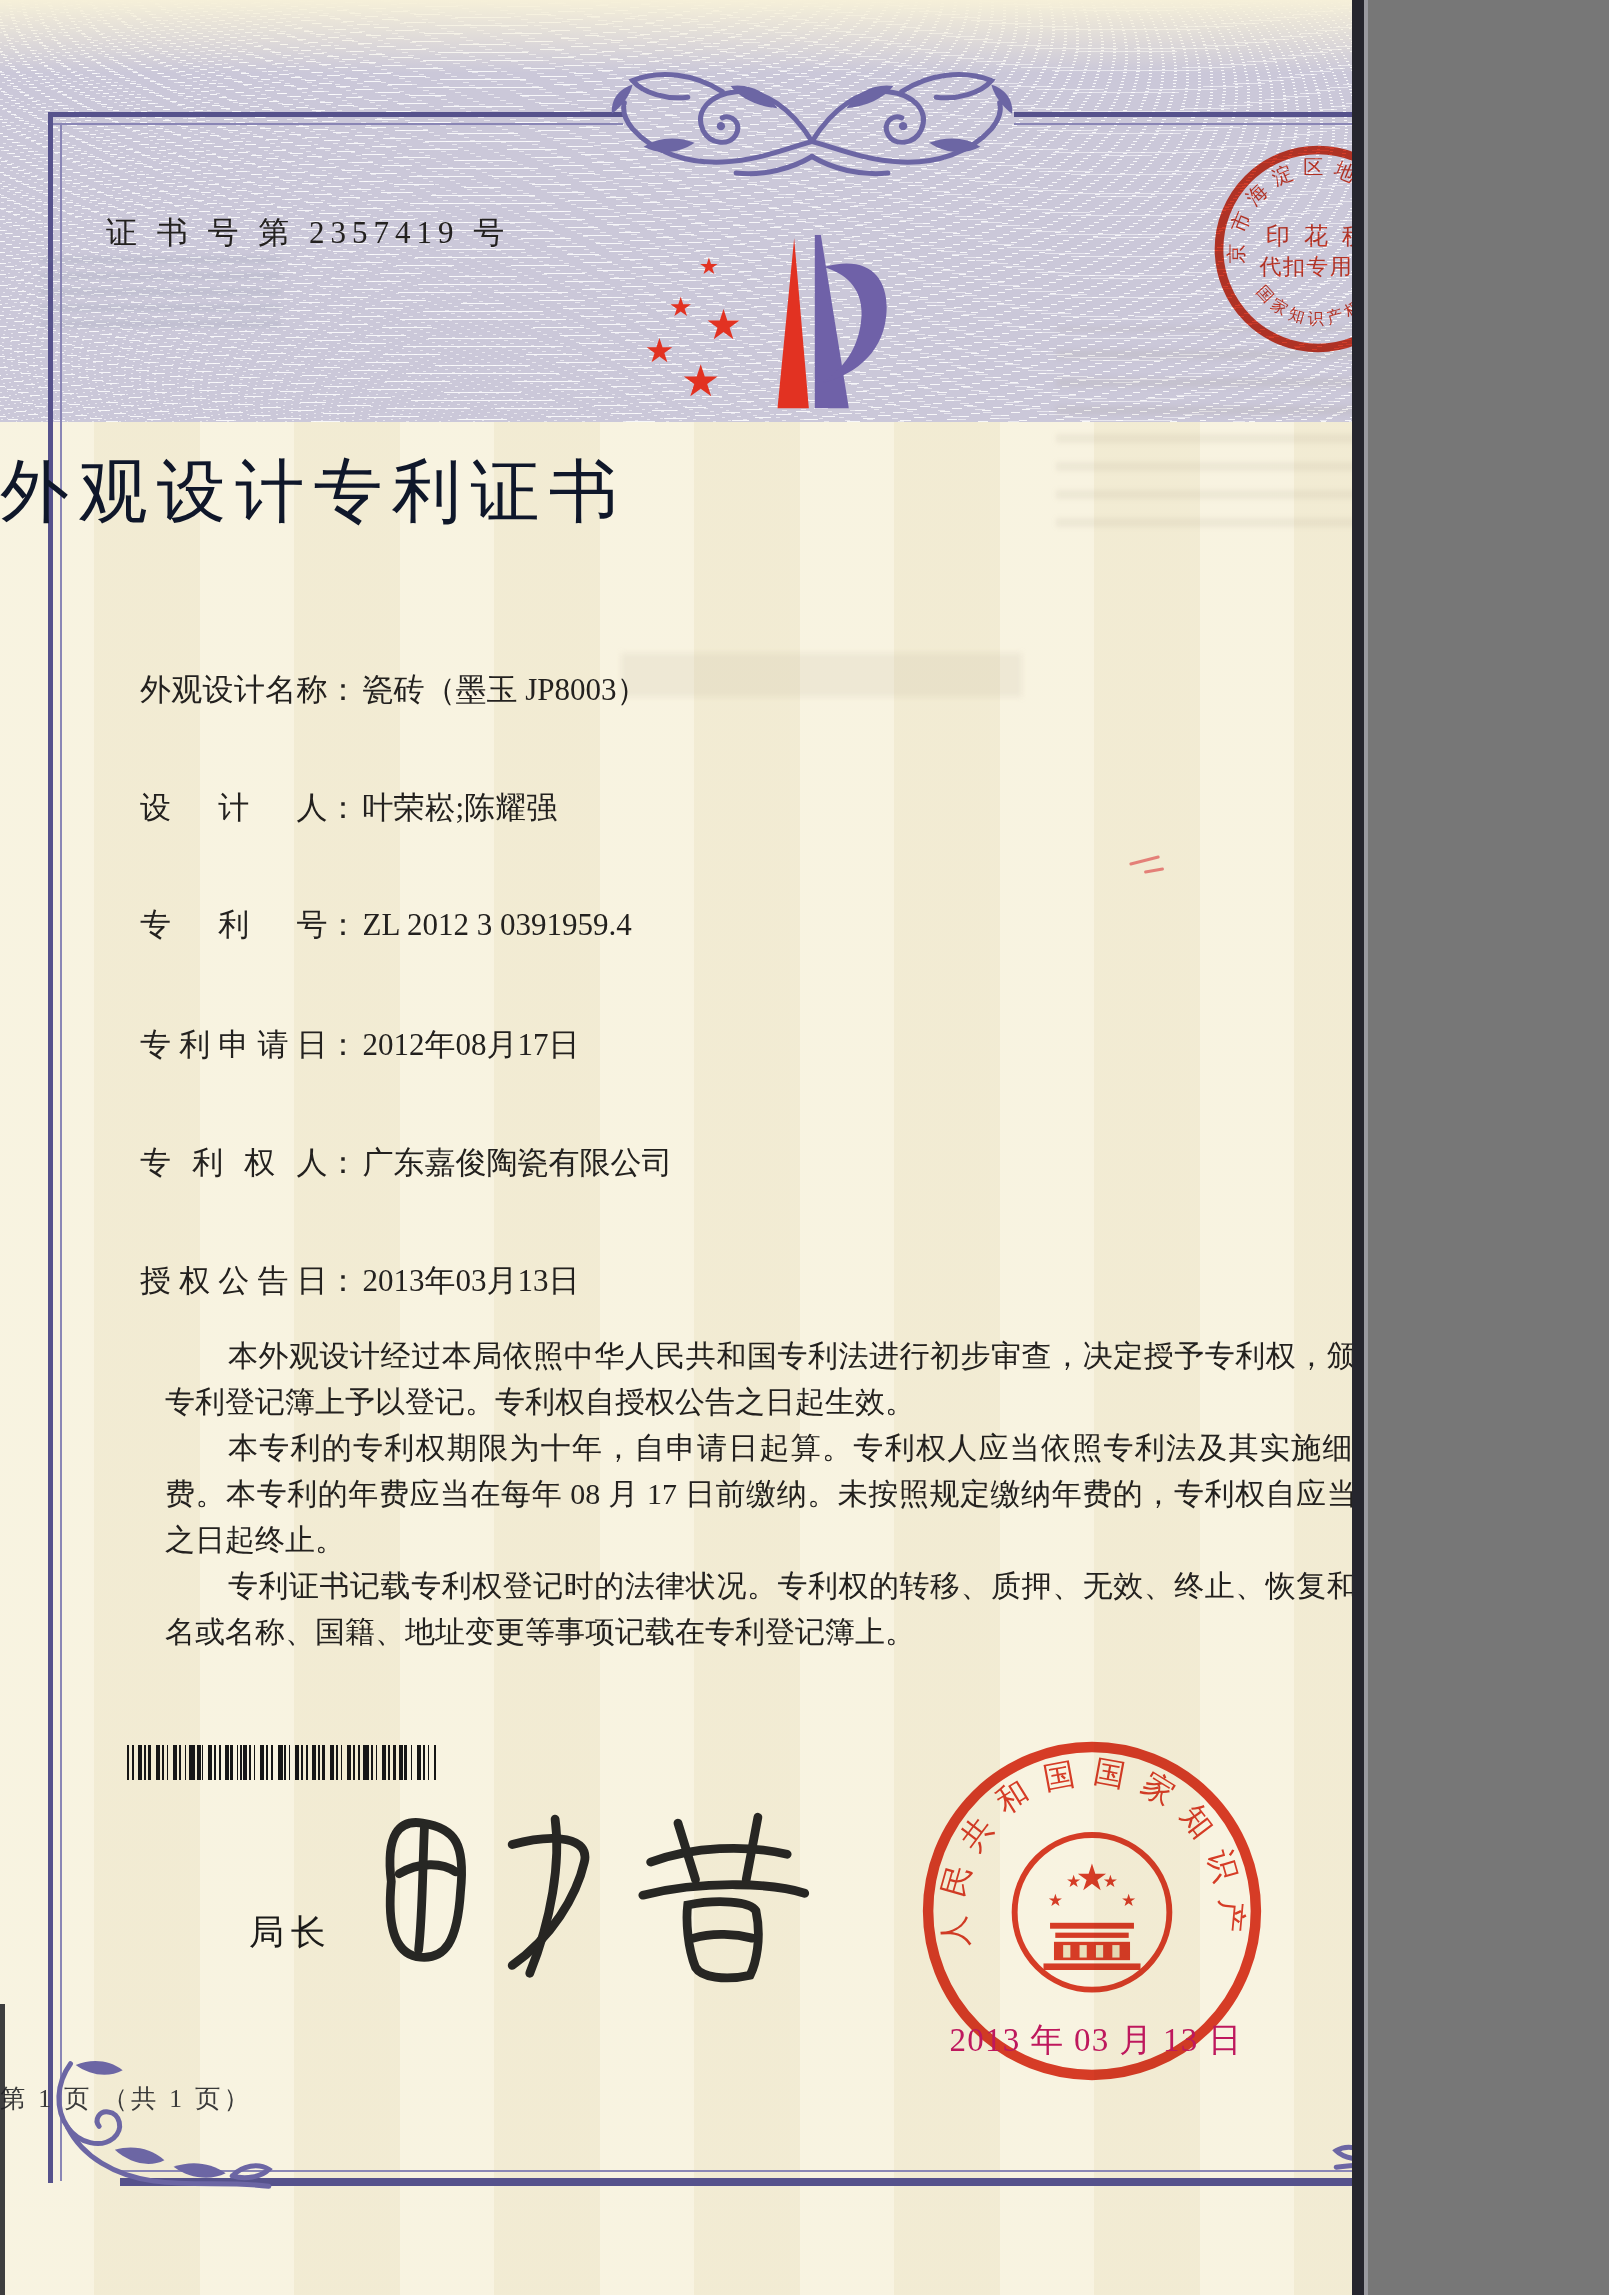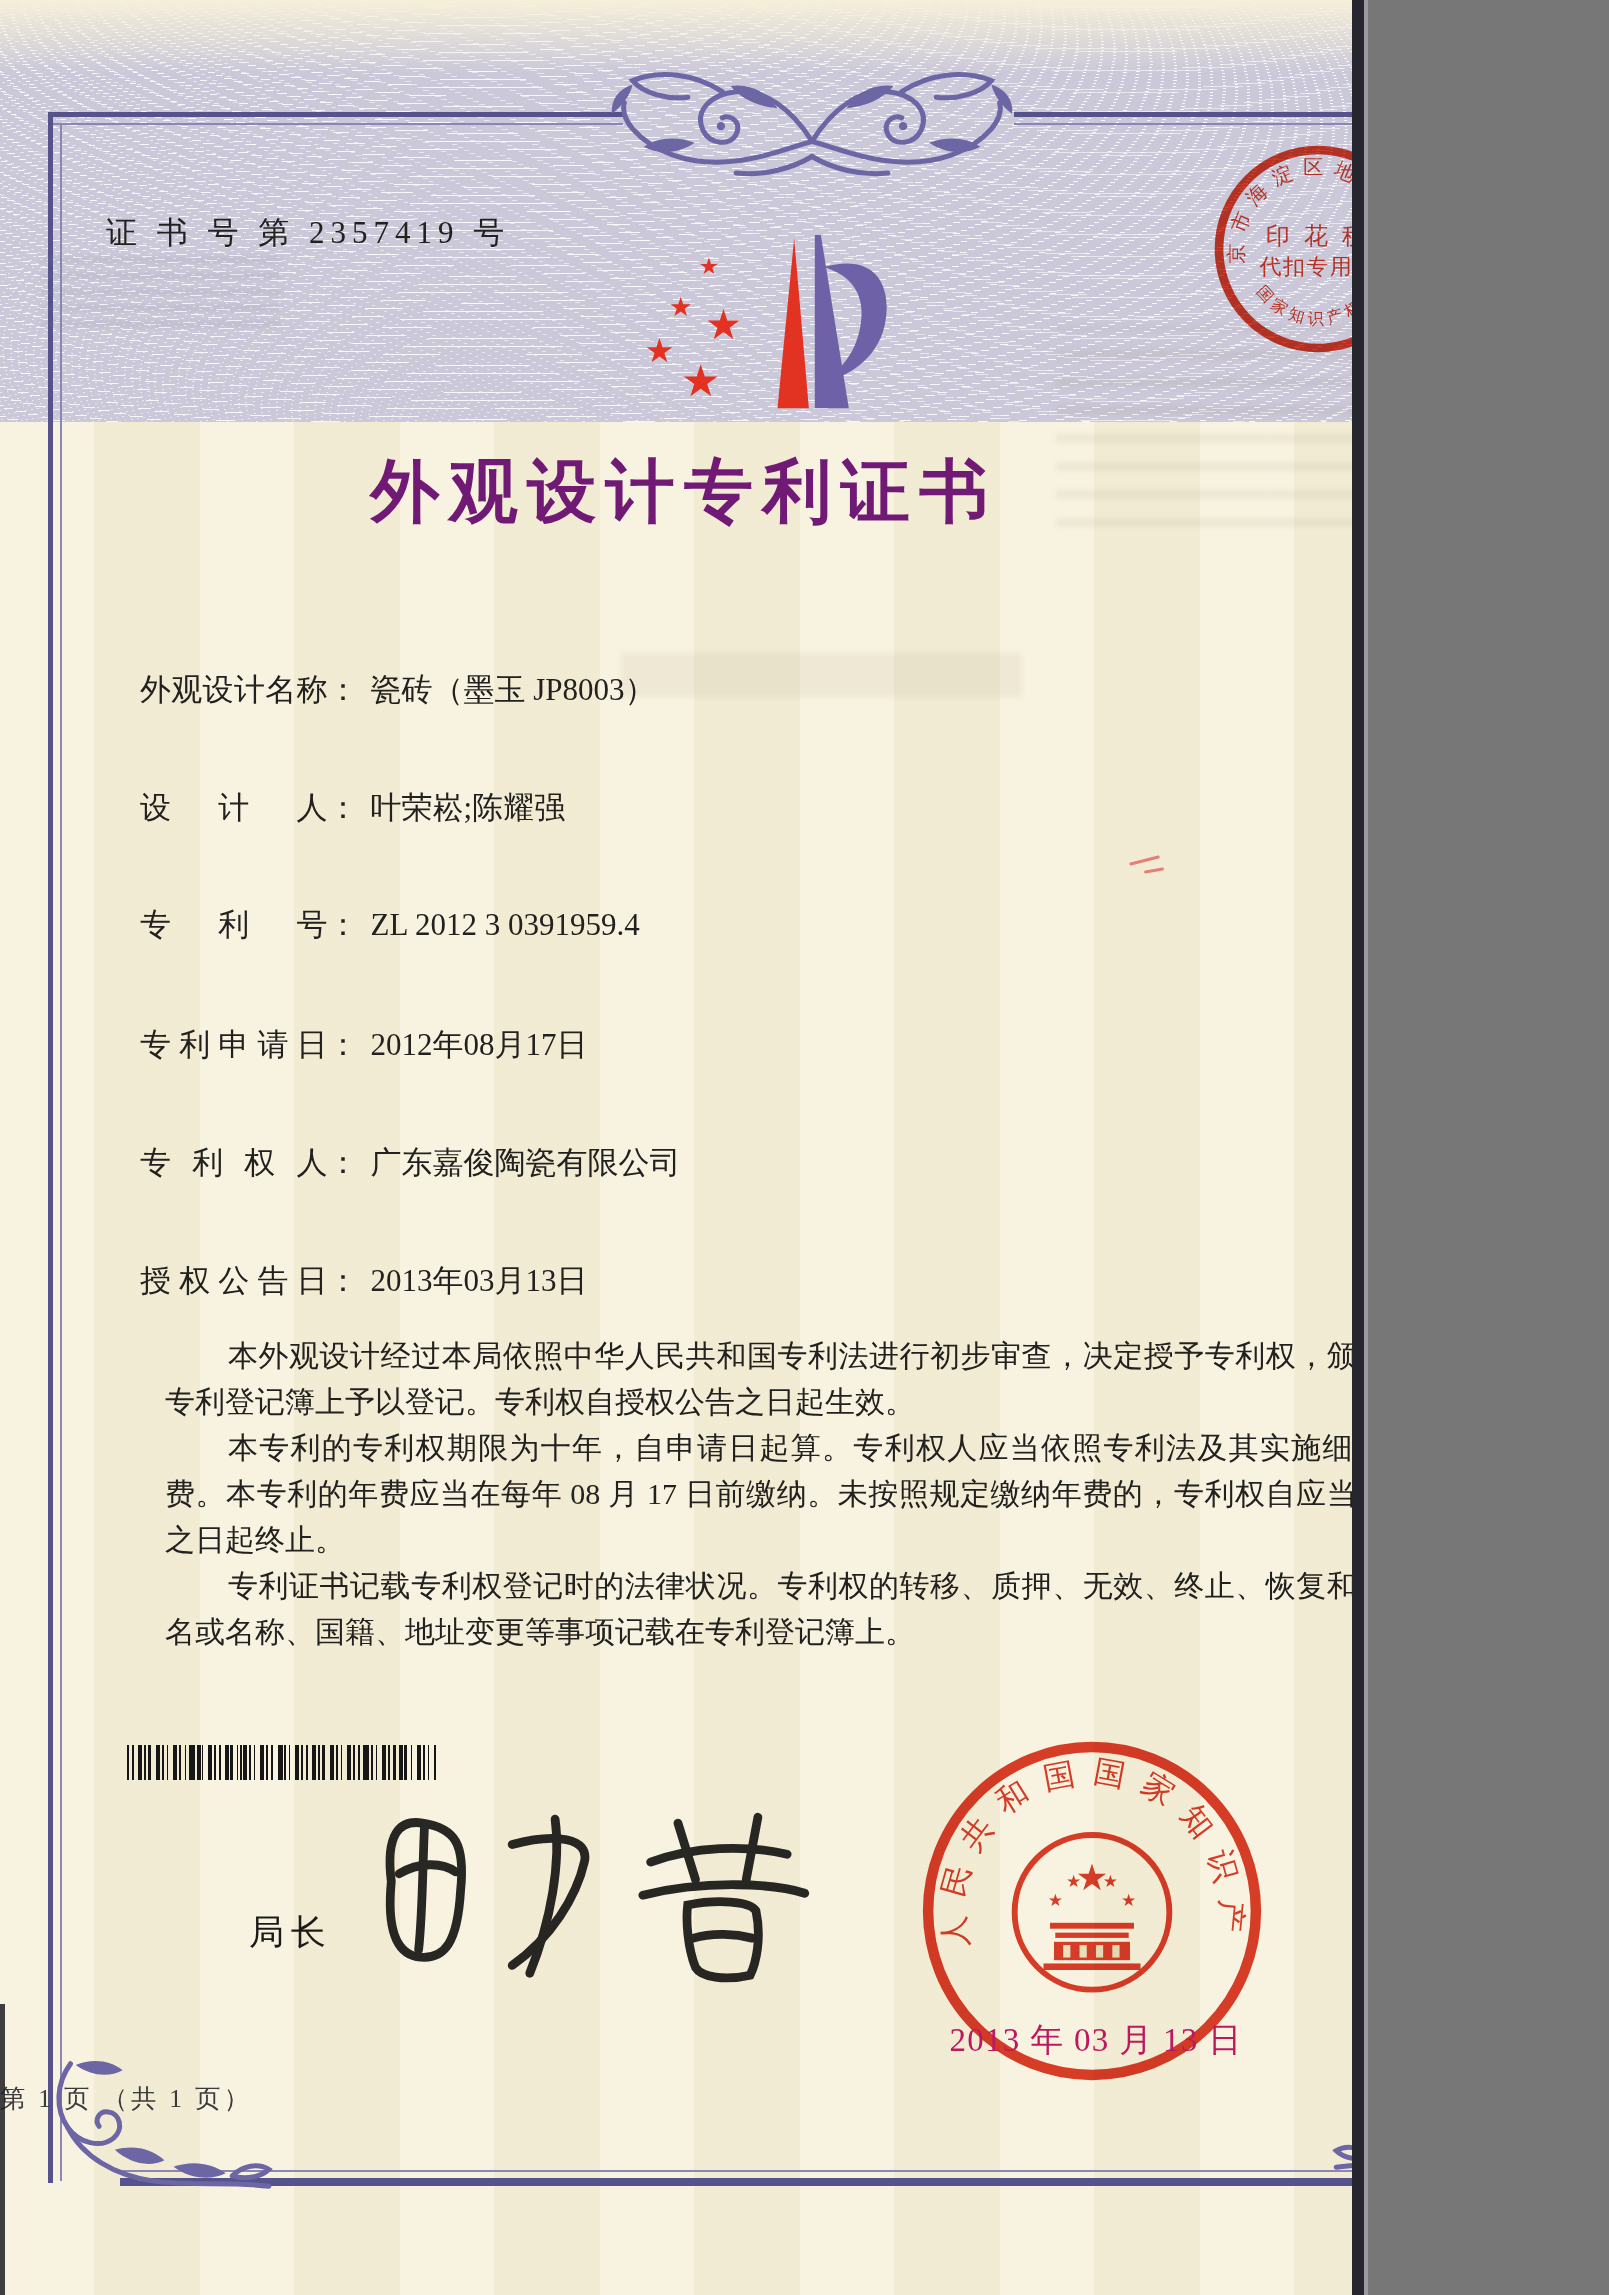--- a/index.html
+++ b/index.html
@@ -25,25 +25,25 @@
   
   .fr{position:absolute;background:var(--frame-purple);z-index:3;}
   .fr-thin{position:absolute;background:var(--frame-thin);z-index:3;}
   
   .deco{position:absolute;z-index:4;}
   .deco path,.deco circle{vector-effect:non-scaling-stroke;}
   .mirror{transform:scaleX(-1);}
   
   .abs{position:absolute;z-index:6;}
   .cert-no{left:106px;top:212px;font-size:31px;letter-spacing:6px;color:#23211f;}
-  .title{left:0;right:0;top:446px;text-align:center;font-size:69px;font-weight:700;
-         letter-spacing:9.4px;color:#701a75;}
+  .title{left:0;right:0;top:446px;font-size:69px;font-weight:400;
+         letter-spacing:9.4px;color:#0f172a;}
   .field{left:140px;width:1336px;font-size:31px;color:#23211f;white-space:nowrap;}
   .flabel{display:inline-block;width:6.05em;text-align:justify;text-align-last:justify;vertical-align:bottom;}
-  .fvalue{margin-left:12px;}
+  .fvalue{margin-left:4px;}
   .paras{left:137px;top:1333px;width:1375px;font-size:30px;line-height:46px;
          text-align:justify;color:#23211f;margin-left:28px;}
   .paras p{margin:0;text-indent:2.1em;}
   .barcode{left:127px;top:1745px;width:309px;height:35px;z-index:6;
     background-image:
       repeating-linear-gradient(90deg,#161616 0 2px,transparent 2px 5.3px,#161616 5.3px 6.7px,transparent 6.7px 11.4px,#161616 11.4px 15.4px,transparent 15.4px 17.4px),
       repeating-linear-gradient(90deg,transparent 0 21px,#161616 21px 23.4px,transparent 23.4px 31px,#161616 31px 33px,transparent 33px 41px);}
   .director{left:249px;top:1909px;font-size:35px;letter-spacing:6.7px;color:#1b1a19;}
   .sig{left:364px;top:1797px;z-index:7;}
   .seal-date{left:909px;top:2018px;width:374px;text-align:center;font-size:33px;

